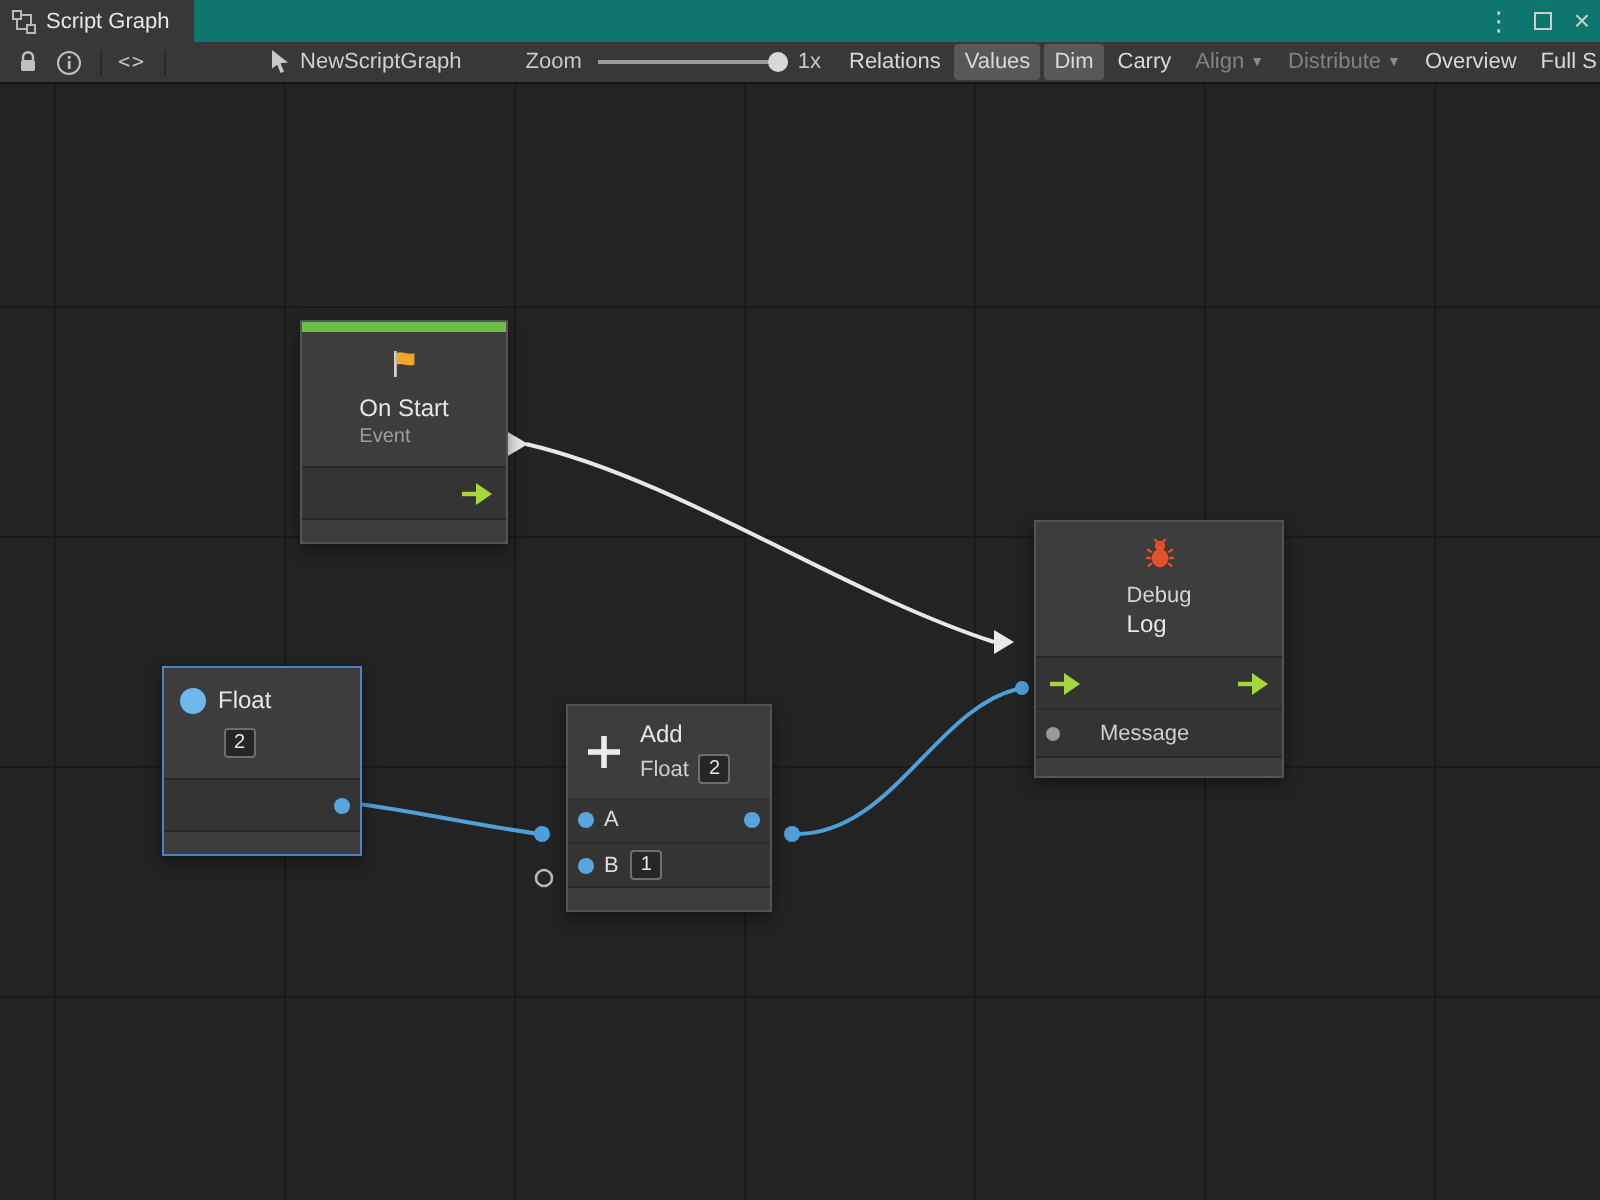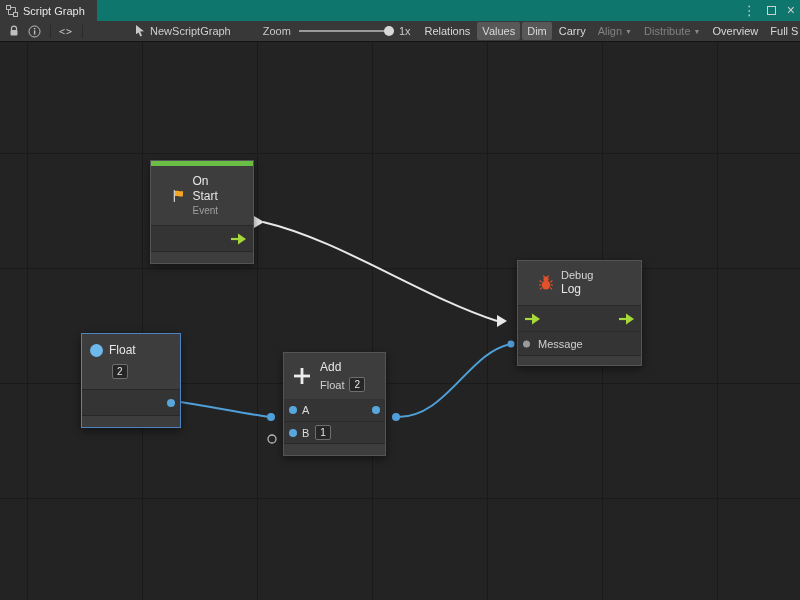--- a/index.html
+++ b/index.html
@@ -40,21 +40,21 @@
       linear-gradient(90deg, #1a1a1a 1px, transparent 1px);
     background-size:115px 115px, 115px 115px;
     background-position:0px 111px, 27px 0px; }
 
   .wires { position:absolute; top:0; left:0; z-index:1; pointer-events:none; }
 
   
   .node { position:absolute; z-index:2; background:#3d3d3d; border:1px solid #545454;
           box-shadow:0 3px 8px rgba(0,0,0,.45); font-size:11px; }
   .node.selected { border:1px solid #4d83c0; }
-  .node-header { display:flex; align-items:center; gap:7px; padding:8px 20px; }
+  .node-header { display:flex; align-items:center; gap:7px; padding:8px 20px;flex-direction:column; }
   .titles { display:flex; flex-direction:column; }
   .title { font-size:12px; color:#e6e6e6; line-height:15px; }
   .subtitle { font-size:10px; color:#9e9e9e; line-height:13px; }
   .node-ports { position:relative; background:#343434; border-top:1px solid #282828; height:26px; }
   .node-row { position:relative; background:#343434; height:22px; display:flex; align-items:center; }
   .node-footer { height:12px; background:#3d3d3d; border-top:1px solid #282828; }
   .event-bar { height:5px; background:#6abe45; }
 
   .pdot { width:8px; height:8px; border-radius:50%; background:#58a6dc; display:inline-block; }
   .pdot.gray { background:#9a9a9a; }
@@ -76,21 +76,21 @@
   .float-header { display:block; padding:8px 8px 10px 8px; }
   .fl-row1 { display:flex; align-items:center; gap:6px; height:17px; }
   .fl-valrow { margin:5px 0 0 22px; }
 
   .add-header { display:flex; align-items:center; gap:8px; padding:7px 8px; }
   .add-col { display:flex; flex-direction:column; gap:2px; }
   .inputs-row { display:flex; align-items:center; gap:5px; color:#cfcfcf; font-size:11px; }
   .row-label { margin-left:18px; color:#dcdcdc; }
   .row-b { border-top:1px solid #2a2a2a; }
   .msg-row { position:relative; background:#343434; border-top:1px solid #2a2a2a; height:24px; display:flex; align-items:center; }
-  .msg-label { margin-left:20px; color:#cfcfcf; }
+  .msg-label { margin-left:32px; color:#cfcfcf; }
 </style>
 </head>
 <body>
 
 <div class="tabbar">
   <div class="tab">
     <svg width="12" height="12" viewBox="0 0 12 12">
       <rect x="0.5" y="0.5" width="4" height="4" fill="none" stroke="#b8b8b8"></rect>
       <rect x="7.5" y="7.5" width="4" height="4" fill="none" stroke="#b8b8b8"></rect>
       <path d="M4.5 2.5 H9.5 V7.5 M2.5 4.5 V9.5 H7.5" stroke="#b8b8b8" fill="none"></path>

